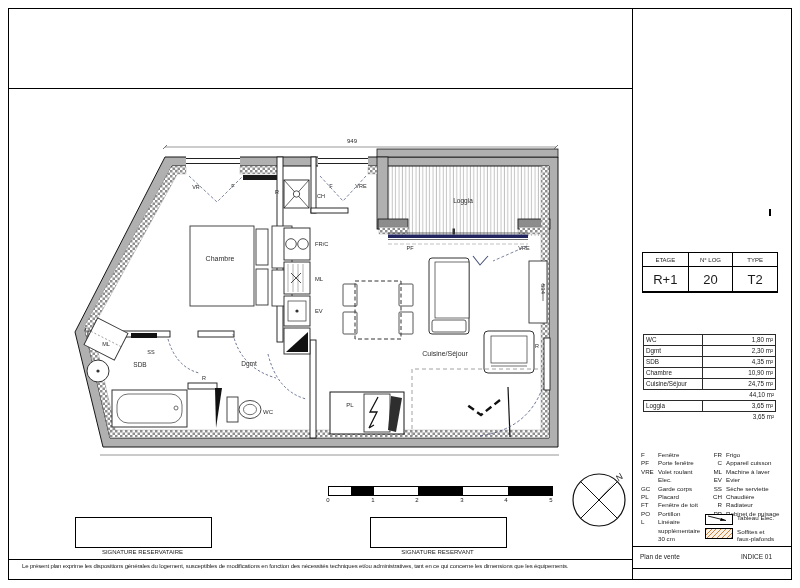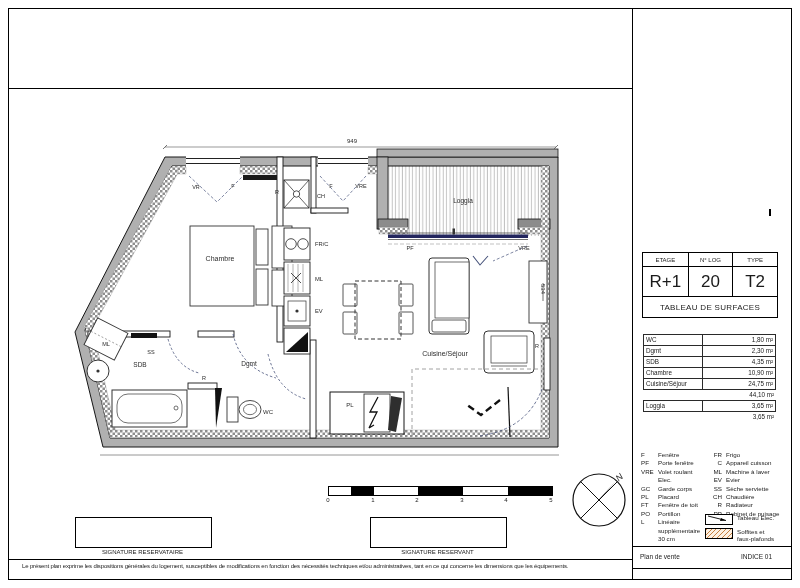--- a/index.html
+++ b/index.html
@@ -9,21 +9,21 @@
   .frame{left:8px;top:8px;width:782px;height:570px;border:1.6px solid #000;}
   .topline{left:8px;top:88px;width:625px;border-top:1.3px solid #000;}
   .rightline{left:632px;top:8px;height:571px;border-left:1.3px solid #000;}
   .foldmark{left:769px;top:209px;width:2px;height:7px;background:#000;}
 
   
   .etage{left:642px;top:252px;width:134px;border:1px solid #000;background:#fff;}
   .etage .row3{display:grid;grid-template-columns:1fr 1fr 1fr;}
   .etage .hc{font-size:6px;text-align:center;padding:4px 0 3px;border-bottom:1px solid #000;color:#222;}
   .etage .hc+.hc,.etage .vc+.vc{border-left:1px solid #000;}
-  .etage .vc{font-size:17px;text-align:center;padding:5px 0 4px;border-bottom:1px solid #000;}
+  .etage .vc{font-size:13px;text-align:center;padding:5px 0 4px;border-bottom:1px solid #000;}
   .etage .title{font-size:8px;text-align:center;padding:6px 0 5px;letter-spacing:.3px;}
 
   
   .surf{left:643px;top:334px;width:133px;font-size:6.3px;}
   .surf .r{display:flex;height:10px;line-height:10px;border:0.9px solid #2a2a2a;margin-top:-0.9px;background:#fff;}
   .surf .r:first-child{margin-top:0;}
   .surf .lb{flex:1;padding-left:2px;}
   .surf .vl{width:70px;text-align:right;padding-right:2px;border-left:0.9px solid #2a2a2a;}
   .surf .tot{display:block;height:10px;line-height:10px;text-align:right;padding-right:2px;}
 
@@ -318,21 +318,20 @@
     <div class="row3">
       <div class="hc">ETAGE</div>
       <div class="hc">N° LOG</div>
       <div class="hc">TYPE</div>
     </div>
     <div class="row3">
       <div class="vc">R+1</div>
       <div class="vc">20</div>
       <div class="vc">T2</div>
     </div>
-    <div class="title">TABLEAU DE SURFACES</div>
   </div>
 
   <div class="abs surf">
     <div class="r">
       <span class="lb">WC</span>
       <span class="vl">1,80 m²</span>
     </div>
     <div class="r">
       <span class="lb">Dgmt</span>
       <span class="vl">2,30 m²</span>

